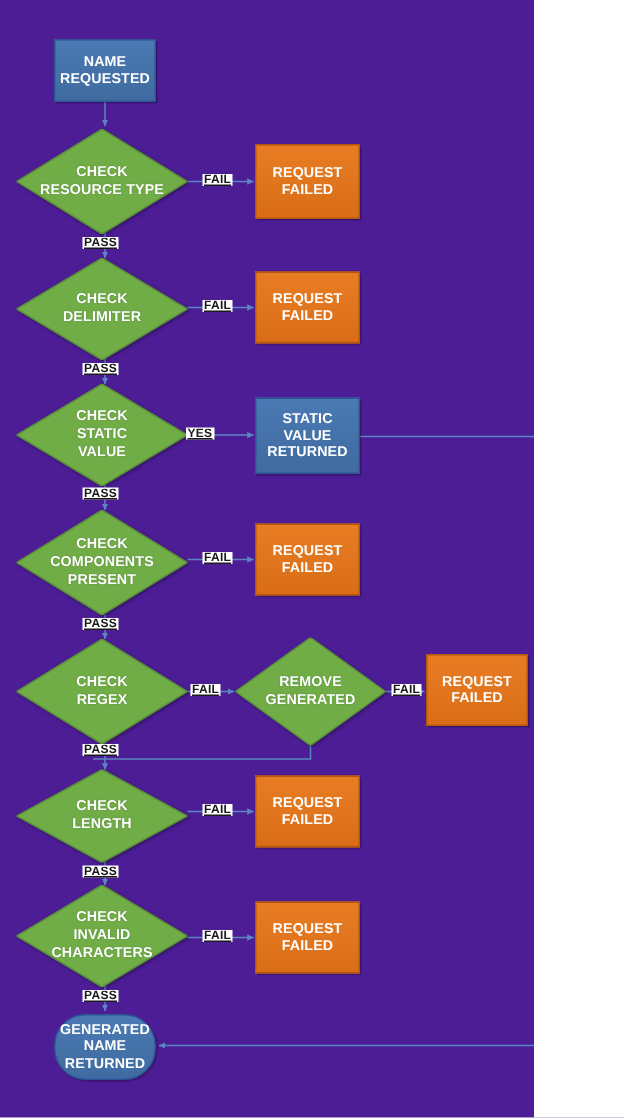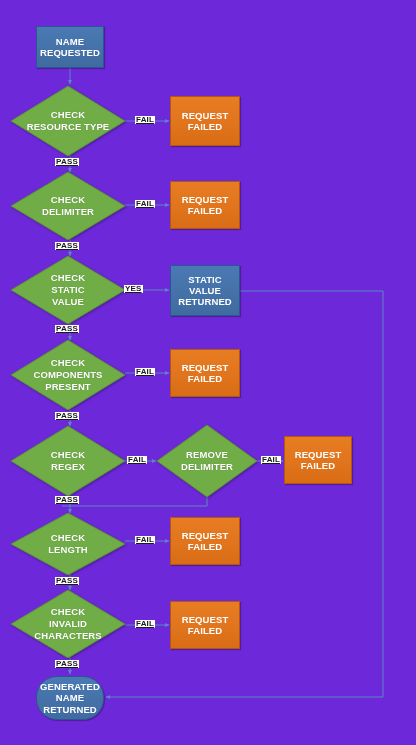--- a/index.html
+++ b/index.html
@@ -5,23 +5,23 @@
   html, body {
     margin: 0;
     padding: 0;
     background: #ffffff;
   }
   body {
     font-family: "Liberation Sans", sans-serif;
   }
   #canvas {
     position: relative;
-    width: 416px;
+    width: 356px;
     height: 745px;
-    background: #6d28d9;
+    background: #4c1d95;
     overflow: hidden;
   }
   #edge-layer {
     position: absolute;
     left: 0;
     top: 0;
     width: 416px;
     height: 745px;
     pointer-events: none;
   }
@@ -203,21 +203,21 @@
     </svg>
     <span class="dia-label">CHECK
 REGEX</span>
   </div>
 
   <div class="node node-diamond" style="left:157px; top:425px; width:100px; height:72px;">
     <svg class="dia-shape" viewBox="0 0 100 72" preserveAspectRatio="none">
       <polygon points="50,0 100,36 50,72 0,36" fill="#70ad47" stroke="#5a8f38" stroke-width="1"></polygon>
     </svg>
     <span class="dia-label">REMOVE
-DELIMITER</span>
+GENERATED</span>
   </div>
 
   <div class="node node-rect orange" style="left:284px; top:436px; width:68px; height:48px;">
     <span>REQUEST
 FAILED</span>
   </div>
 
   <div class="node node-diamond" style="left:11px; top:513px; width:114px; height:62px;">
     <svg class="dia-shape" viewBox="0 0 114 62" preserveAspectRatio="none">
       <polygon points="57,0 114,31 57,62 0,31" fill="#70ad47" stroke="#5a8f38" stroke-width="1"></polygon>

